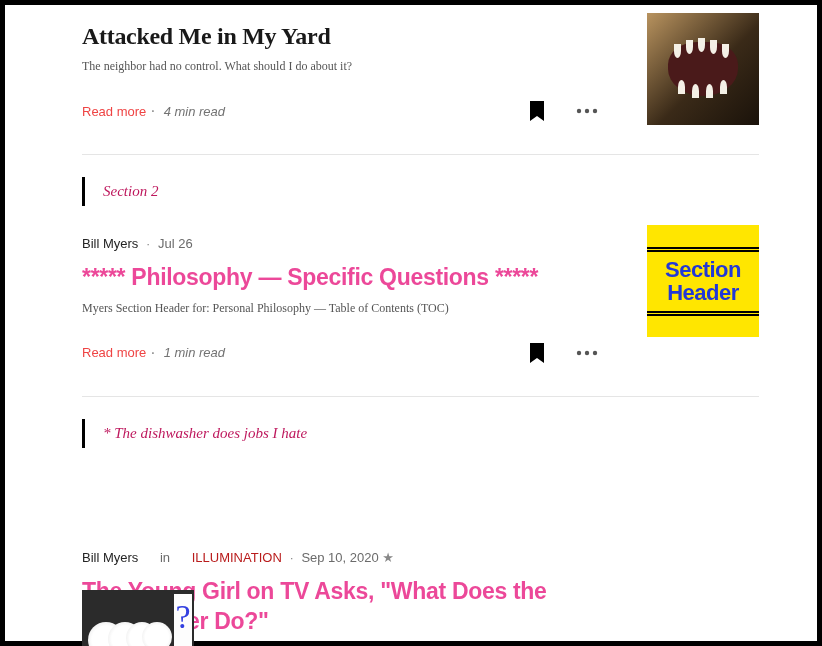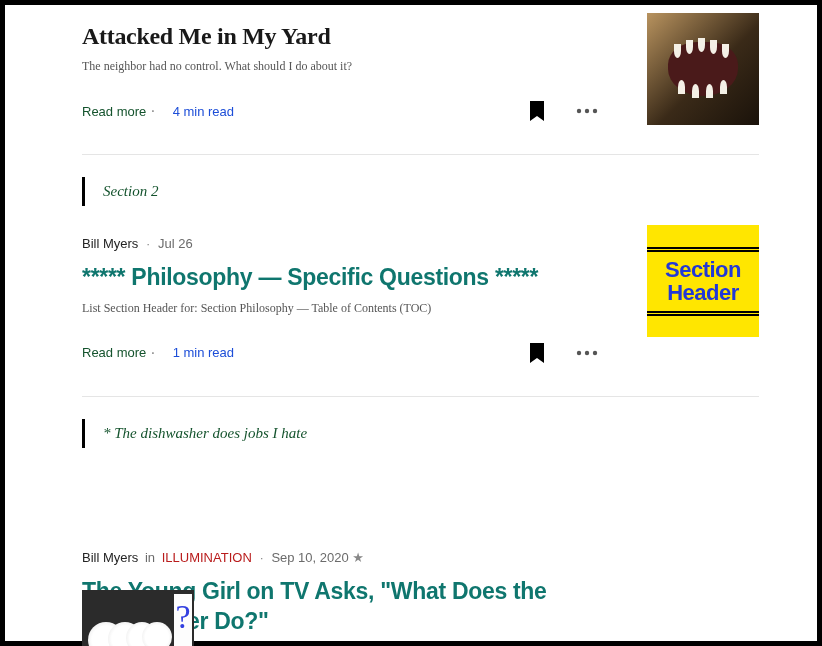--- a/index.html
+++ b/index.html
@@ -32,21 +32,21 @@
     color: #191919;
     line-height: 1.25;
     letter-spacing: -0.3px;
     margin-bottom: 8px;
     max-width: 520px;
   }
   .title-sans {
     font-family: -apple-system, BlinkMacSystemFont, "Segoe UI", Helvetica, Arial, sans-serif;
     font-size: 23px;
     font-weight: 700;
-    color: #0f766e;
+    color: #ec4899;
     line-height: 1.3;
     letter-spacing: -0.3px;
     margin-bottom: 8px;
     max-width: 520px;
   }
   .subtitle {
     font-family: Georgia, "Times New Roman", serif;
     font-size: 12px;
     color: #555;
     margin-bottom: 22px;
@@ -60,27 +60,28 @@
   .meta-line a { color: #242424; text-decoration: none; margin-top: 10px; }
   .meta-line .pub { color: #b91c1c; }
   .dot { margin: 0 4px; color: #8a8a8a; }
   .actions {
     display: flex;
     align-items: center;
     max-width: 520px;
   }
   .readmore {
     font-size: 13px;
-    color: #14532d;
+    color: #ef4444;
     text-decoration: none;
   }
   .readtime {
     font-size: 13px;
-    color: #1d4ed8;
-    margin-left: 13px;
+    color: #737373;
+    margin-left: 4px;
+    font-style: italic;
   }
   .spacer { flex: 1; }
   .icon-btn {
     background: none; border: none; cursor: pointer; padding: 4px;
     display: inline-flex; align-items: center; justify-content: center;
   }
   .bookmark { margin-right: 22px; }
   .thumb {
     position: absolute;
     right: 0;
@@ -91,21 +92,21 @@
   .thumb-top { top: -8px; }
   .thumb-mid { top: 48px; }
   .thumb-bot { top: 42px; }
   .section-quote {
     border-left: 3px solid #000;
     padding: 6px 0 6px 18px;
     margin: 22px 0 30px 0;
     font-family: Georgia, "Times New Roman", serif;
     font-style: italic;
     font-size: 15px;
-    color: #14532d;
+    color: #be185d;
   }
   .star { color: #888; font-size: 13px; }
   
   .dog-bg {
     background: linear-gradient(135deg,#b8935f 0%,#3a2a18 55%,#1a120a 100%);
     display:flex;align-items:center;justify-content:center;
   }
   .dog-mouth {
     width:70px;height:54px;background:#4a1a1a;border-radius:50% 50% 60% 60%;
     position:relative;
@@ -172,21 +173,21 @@
       <div class="sh-text">Header</div>
       <div class="sh-line" style="margin-top:6px"></div>
         <div class="sh-line"></div>
     </div>
     <div class="meta-line">
       <a href="#">Bill Myers</a>
       <span class="dot">·</span>
       <span>Jul 26</span>
     </div>
     <h2 class="title-sans">***** Philosophy — Specific Questions *****</h2>
-    <p class="subtitle">List Section Header for: Section Philosophy — Table of Contents (TOC)</p>
+    <p class="subtitle">Myers Section Header for: Personal Philosophy — Table of Contents (TOC)</p>
     <div class="actions">
       <a href="#" class="readmore">Read more</a>
       <span class="dot">·</span>
       <span class="readtime">1 min read</span>
       <span class="spacer"></span>
       <button class="icon-btn bookmark">
         <svg width="18" height="22" viewBox="0 0 18 22">
             <path d="M2 1h14v20l-7-5-7 5z" fill="#000"></path>
           </svg>
       </button>
@@ -206,21 +207,21 @@
     <blockquote class="section-quote">* The dishwasher does jobs I hate</blockquote>
     <div class="thumb thumb-bot dw-bg" style="top:112px;height:72px">
       <div class="dw-plate" style="width:36px;height:36px;left:6px;bottom:4px"></div>
       <div class="dw-plate" style="width:34px;height:34px;left:26px;bottom:6px"></div>
       <div class="dw-plate" style="width:32px;height:32px;left:44px;bottom:8px"></div>
       <div class="dw-plate" style="width:30px;height:30px;left:60px;bottom:10px"></div>
       <div class="dw-q">?</div>
     </div>
     <div class="meta-line">
       <a href="#">Bill Myers</a>
-      <span style="margin:0 3px">in</span>
+      <span style="margin:0 18px">in</span>
       <a href="#" class="pub">ILLUMINATION</a>
       <span class="dot">·</span>
       <span>Sep 10, 2020</span>
       <span class="star"> ★</span>
     </div>
     <h2 class="title-sans">The Young Girl on TV Asks, "What Does the Dishwasher Do?"</h2>
   </div>
 
 </div>
 

